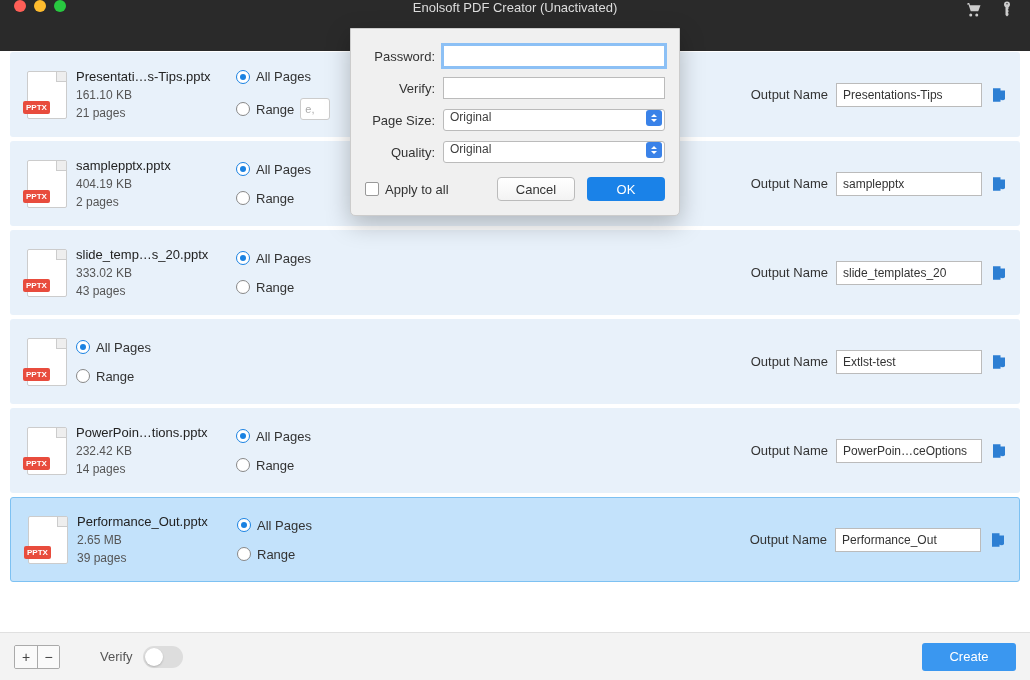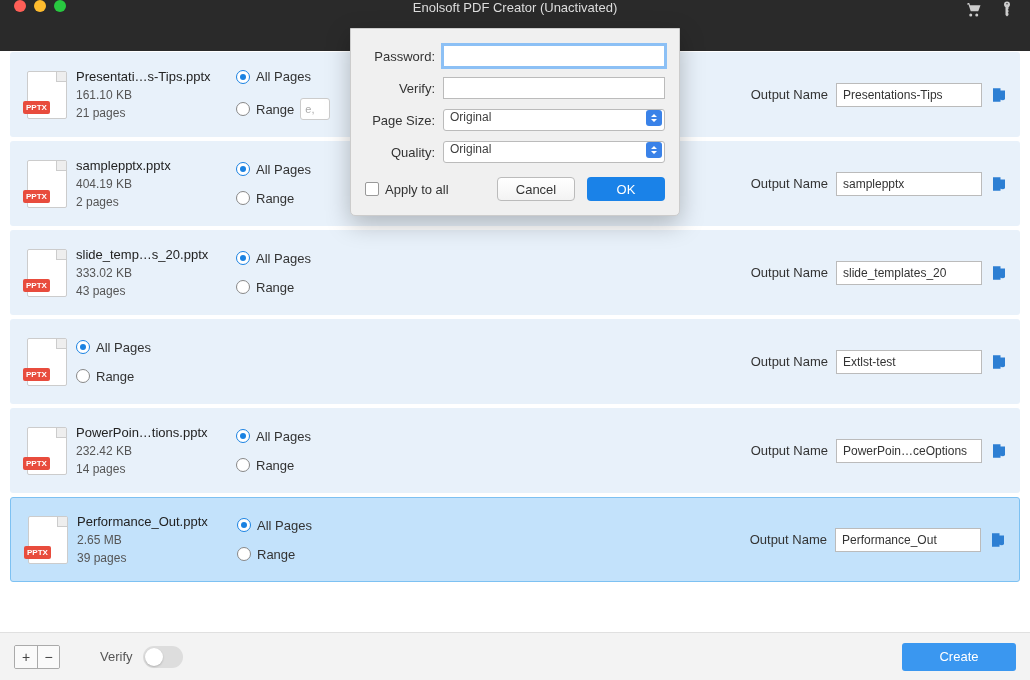--- a/index.html
+++ b/index.html
@@ -149,21 +149,21 @@
   .switch {
     width:40px; height:22px; background:#ddd; border-radius:11px; position:relative;
   }
   .switch .knob {
     width:18px; height:18px; background:#fff; border-radius:50%;
     position:absolute; top:2px; left:2px;
     box-shadow:0 1px 2px rgba(0,0,0,.2);
   }
   .create-btn {
     margin-left:auto;
-    width:114px; height:28px;
+    width:94px; height:28px;
     background:#3a97f0;
     color:#fff; border:none; border-radius:3px;
     font-size:13px;
   }
 
   
   .modal {
     position:absolute;
     top:28px; left:350px;
     width:330px;

